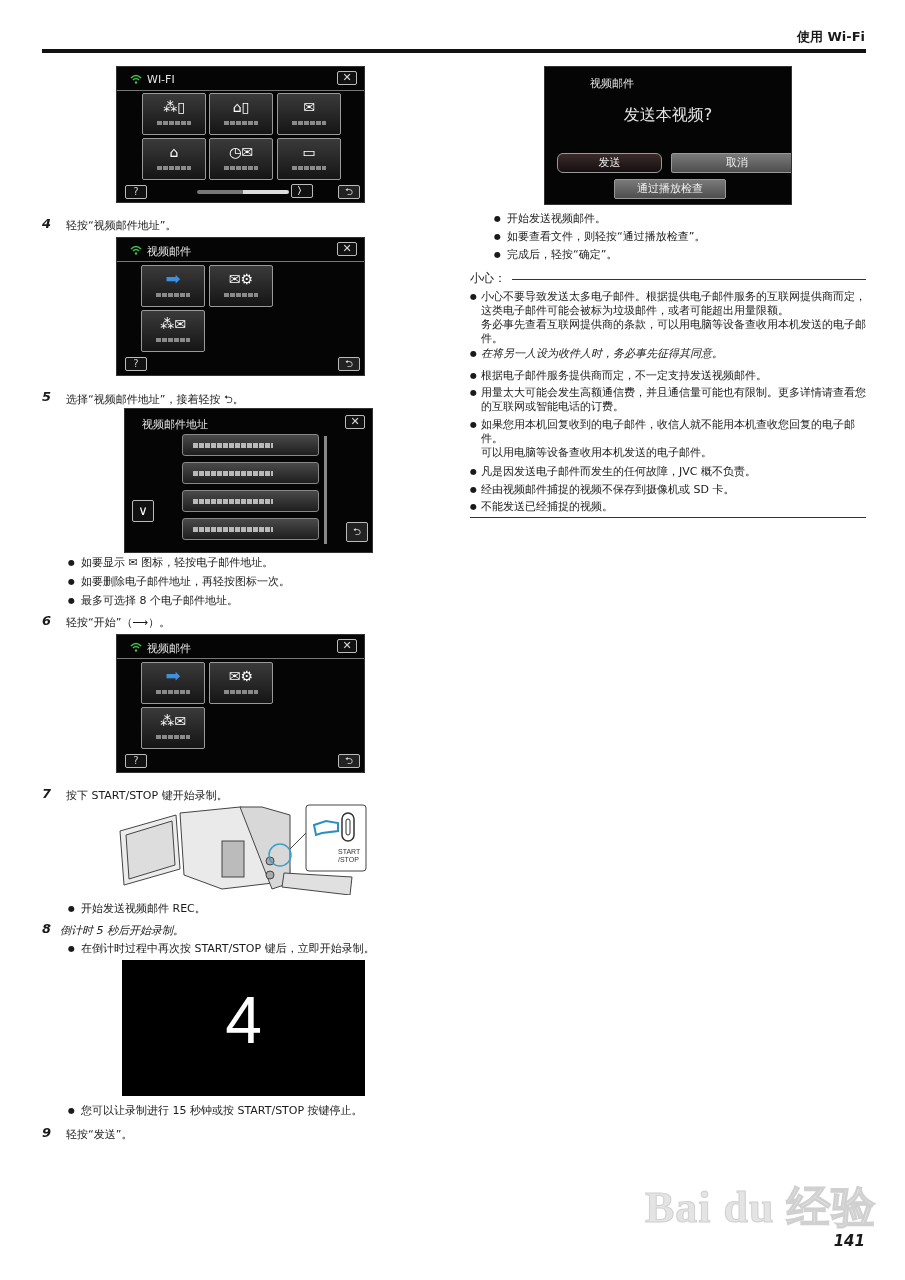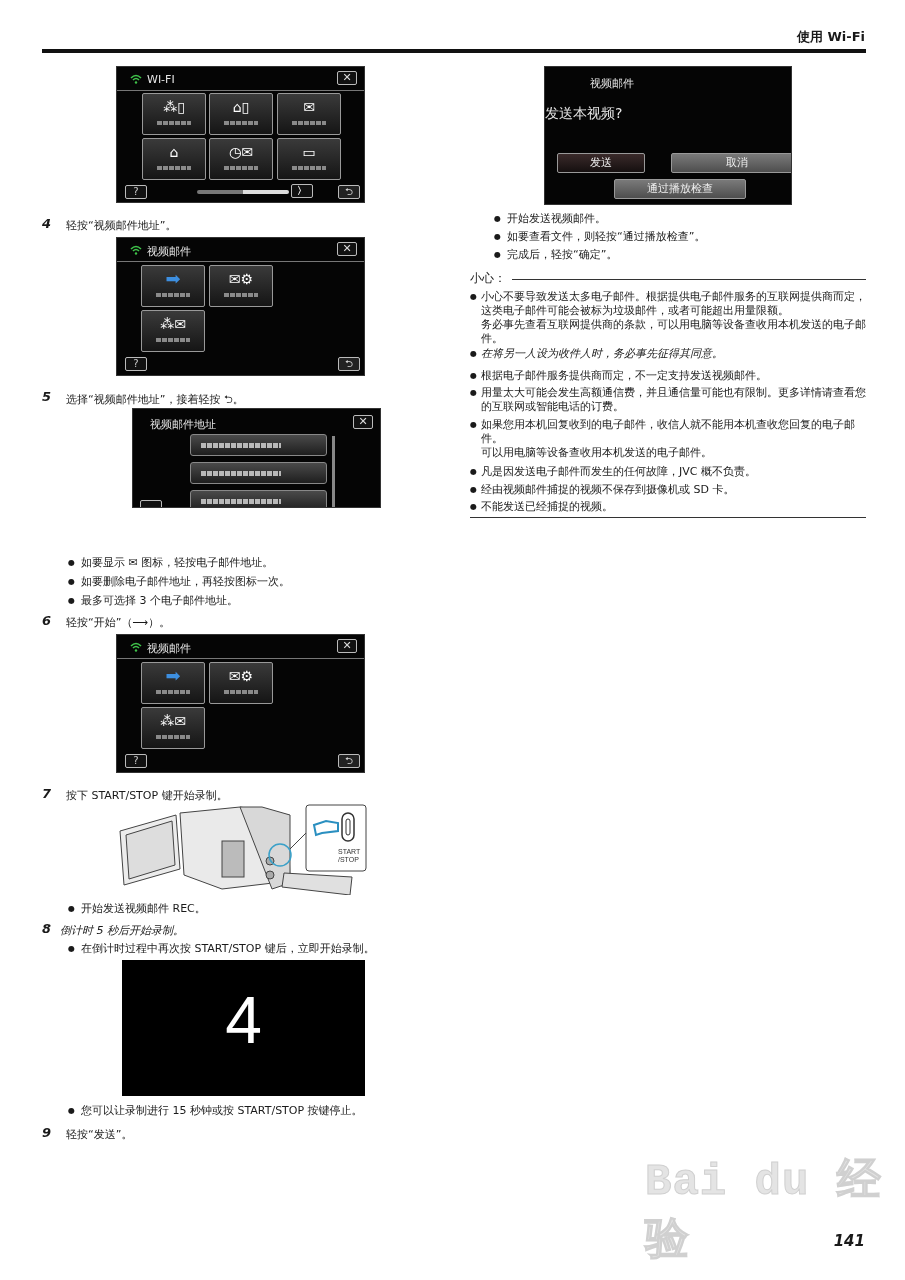--- a/index.html
+++ b/index.html
@@ -31,21 +31,21 @@
 
   .dlg-btn { position: absolute; height: 20px; border: 1px solid #999; border-radius: 2px; color: #eee; font-size: 11px; line-height: 18px; text-align: center; }
 
   .caution-label { position: absolute; left: 470px; top: 270px; font-size: 12px; }
   .caution-rule { position: absolute; left: 512px; top: 279px; width: 354px; height: 1px; background: #333; }
   .caution-end { position: absolute; left: 470px; top: 517px; width: 396px; height: 1px; background: #333; }
   .cbullet { position: absolute; left: 470px; width: 398px; font-size: 11px; padding-left: 11px; line-height: 14px; }
   .cbullet::before { content: "●"; position: absolute; left: 0; top: 0; font-size: 8px; }
 
   .watermark { position: absolute; left: 645px; top: 1150px; color: #e2e2e2; }
-  .wm-big { font-size: 44px; font-weight: bold; letter-spacing: 1px; font-family: Liberation Mono, monospace; color: #e4e4e4; -webkit-text-stroke: 1px #d0d0d0; }
+  .wm-big { font-size: 44px; font-weight: bold; letter-spacing: 1px; font-family: Liberation Serif, serif; color: #e4e4e4; margin-top: 28px; -webkit-text-stroke: 1px #d0d0d0; }
   .wm-url { position: absolute; left: 0; top: 58px; font-size: 22px; color: #e2e2e2; -webkit-text-stroke: 0.5px #cfcfcf; white-space: nowrap; }
   .page-num { position: absolute; right: 40px; top: 1232px; font-size: 15px; font-weight: bold; font-style: italic; }
 </style>
 </head>
 <body>
 
 <div class="header-title">使用 Wi-Fi</div>
 <div class="header-rule"></div>
 
 <div class="screen" style="left:116px;top:66px;width:249px;height:137px;">
@@ -113,21 +113,21 @@
       <div class="ticon">⁂✉</div>
       <div class="dots"></div>
     </div>
   <div class="small-btn" style="left:8px;top:119px;">?</div>
   <div class="back-btn" style="left:221px;top:119px;">⮌</div>
 </div>
 
 <div class="step-num" style="left:42px;top:389px;">5</div>
 <div class="step-text" style="left:66px;top:391px;">选择“视频邮件地址”，接着轻按 ⮌。</div>
 
-<div class="screen" style="left:132px;top:408px;width:249px;height:100px;">
+<div class="screen" style="left:124px;top:408px;width:249px;height:145px;">
   <span class="scr-title" style="left:17px;top:8px;">视频邮件地址</span>
   <div class="close-btn" style="top:6px;">✕</div>
   <div class="addr-btn" style="left:57px;top:25px;">
       <div class="mask"></div>
     </div>
   <div class="addr-btn" style="left:57px;top:53px;">
       <div class="mask"></div>
     </div>
   <div class="addr-btn" style="left:57px;top:81px;">
       <div class="mask"></div>
@@ -135,21 +135,21 @@
   <div class="addr-btn" style="left:57px;top:109px;">
       <div class="mask"></div>
     </div>
   <div style="position:absolute;left:199px;top:27px;width:3px;height:108px;background:#888;"></div>
   <div class="small-btn" style="left:7px;top:91px;width:22px;height:22px;line-height:20px;font-size:13px;color:#fff;">∨</div>
   <div class="back-btn" style="left:221px;top:113px;width:22px;height:20px;line-height:18px;">⮌</div>
 </div>
 
 <div class="bullet" style="left:68px;top:555px;">如要显示 ✉ 图标，轻按电子邮件地址。</div>
 <div class="bullet" style="left:68px;top:574px;">如要删除电子邮件地址，再轻按图标一次。</div>
-<div class="bullet" style="left:68px;top:593px;">最多可选择 3 个电子邮件地址。</div>
+<div class="bullet" style="left:68px;top:593px;">最多可选择 8 个电子邮件地址。</div>
 
 <div class="step-num" style="left:42px;top:613px;">6</div>
 <div class="step-text" style="left:66px;top:615px;">轻按“开始”（⟶）。</div>
 
 <div class="screen" style="left:116px;top:634px;width:249px;height:139px;">
   <div class="scr-titlebar">
     <svg class="wifi" viewBox="0 0 12 10">
         <path d="M1 4 Q6 -1 11 4" stroke="#3fc24a" stroke-width="1.6" fill="none"></path>
         <path d="M3 6 Q6 3 9 6" stroke="#3fc24a" stroke-width="1.6" fill="none"></path>
         <circle cx="6" cy="8.5" r="1.2" fill="#3fc24a"></circle>
@@ -206,24 +206,24 @@
 <div class="screen" style="left:122px;top:960px;width:243px;height:136px;border:none;background:#000;">
   <div style="position:absolute;left:0;right:0;top:22px;text-align:center;color:#fff;font-size:66px;font-family:'Liberation Sans',sans-serif;">4</div>
 </div>
 <div class="bullet" style="left:68px;top:1103px;">您可以让录制进行 15 秒钟或按 START/STOP 按键停止。</div>
 
 <div class="step-num" style="left:42px;top:1125px;">9</div>
 <div class="step-text" style="left:66px;top:1127px;">轻按“发送”。</div>
 
 <div class="screen" style="left:544px;top:66px;width:248px;height:139px;">
   <span style="position:absolute;left:45px;top:9px;color:#e6e6e6;font-size:11px;">视频邮件</span>
-  <span style="position:absolute;left:0;right:0;top:38px;text-align:left;color:#e6e6e6;font-size:14px;">发送本视频?</span>
-  <div class="dlg-btn" style="left:12px;top:86px;width:88px;background:linear-gradient(#3a2a2a,#150f0f);">发送</div>
+  <span style="position:absolute;left:0;right:0;top:38px;text-align:center;color:#e6e6e6;font-size:16px;">发送本视频?</span>
+  <div class="dlg-btn" style="left:12px;top:86px;width:105px;background:linear-gradient(#3a2a2a,#150f0f);border-radius:6px;">发送</div>
   <div class="dlg-btn" style="left:126px;top:86px;width:132px;background:linear-gradient(#7a7a7a,#4e4e4e);">取消</div>
-  <div class="dlg-btn" style="left:69px;top:112px;width:132px;background:linear-gradient(#7a7a7a,#4e4e4e);">通过播放检查</div>
+  <div class="dlg-btn" style="left:69px;top:112px;width:112px;background:linear-gradient(#7a7a7a,#4e4e4e);">通过播放检查</div>
 </div>
 
 <div class="bullet" style="left:494px;top:211px;">开始发送视频邮件。</div>
 <div class="bullet" style="left:494px;top:229px;">如要查看文件，则轻按“通过播放检查”。</div>
 <div class="bullet" style="left:494px;top:247px;">完成后，轻按“确定”。</div>
 
 <div class="caution-label">小心：</div>
 <div class="caution-rule"></div>
 
 <div class="cbullet" style="top:290px;white-space:pre-line;">小心不要导致发送太多电子邮件。根据提供电子邮件服务的互联网提供商而定，这类电子邮件可能会被标为垃圾邮件，或者可能超出用量限额。

